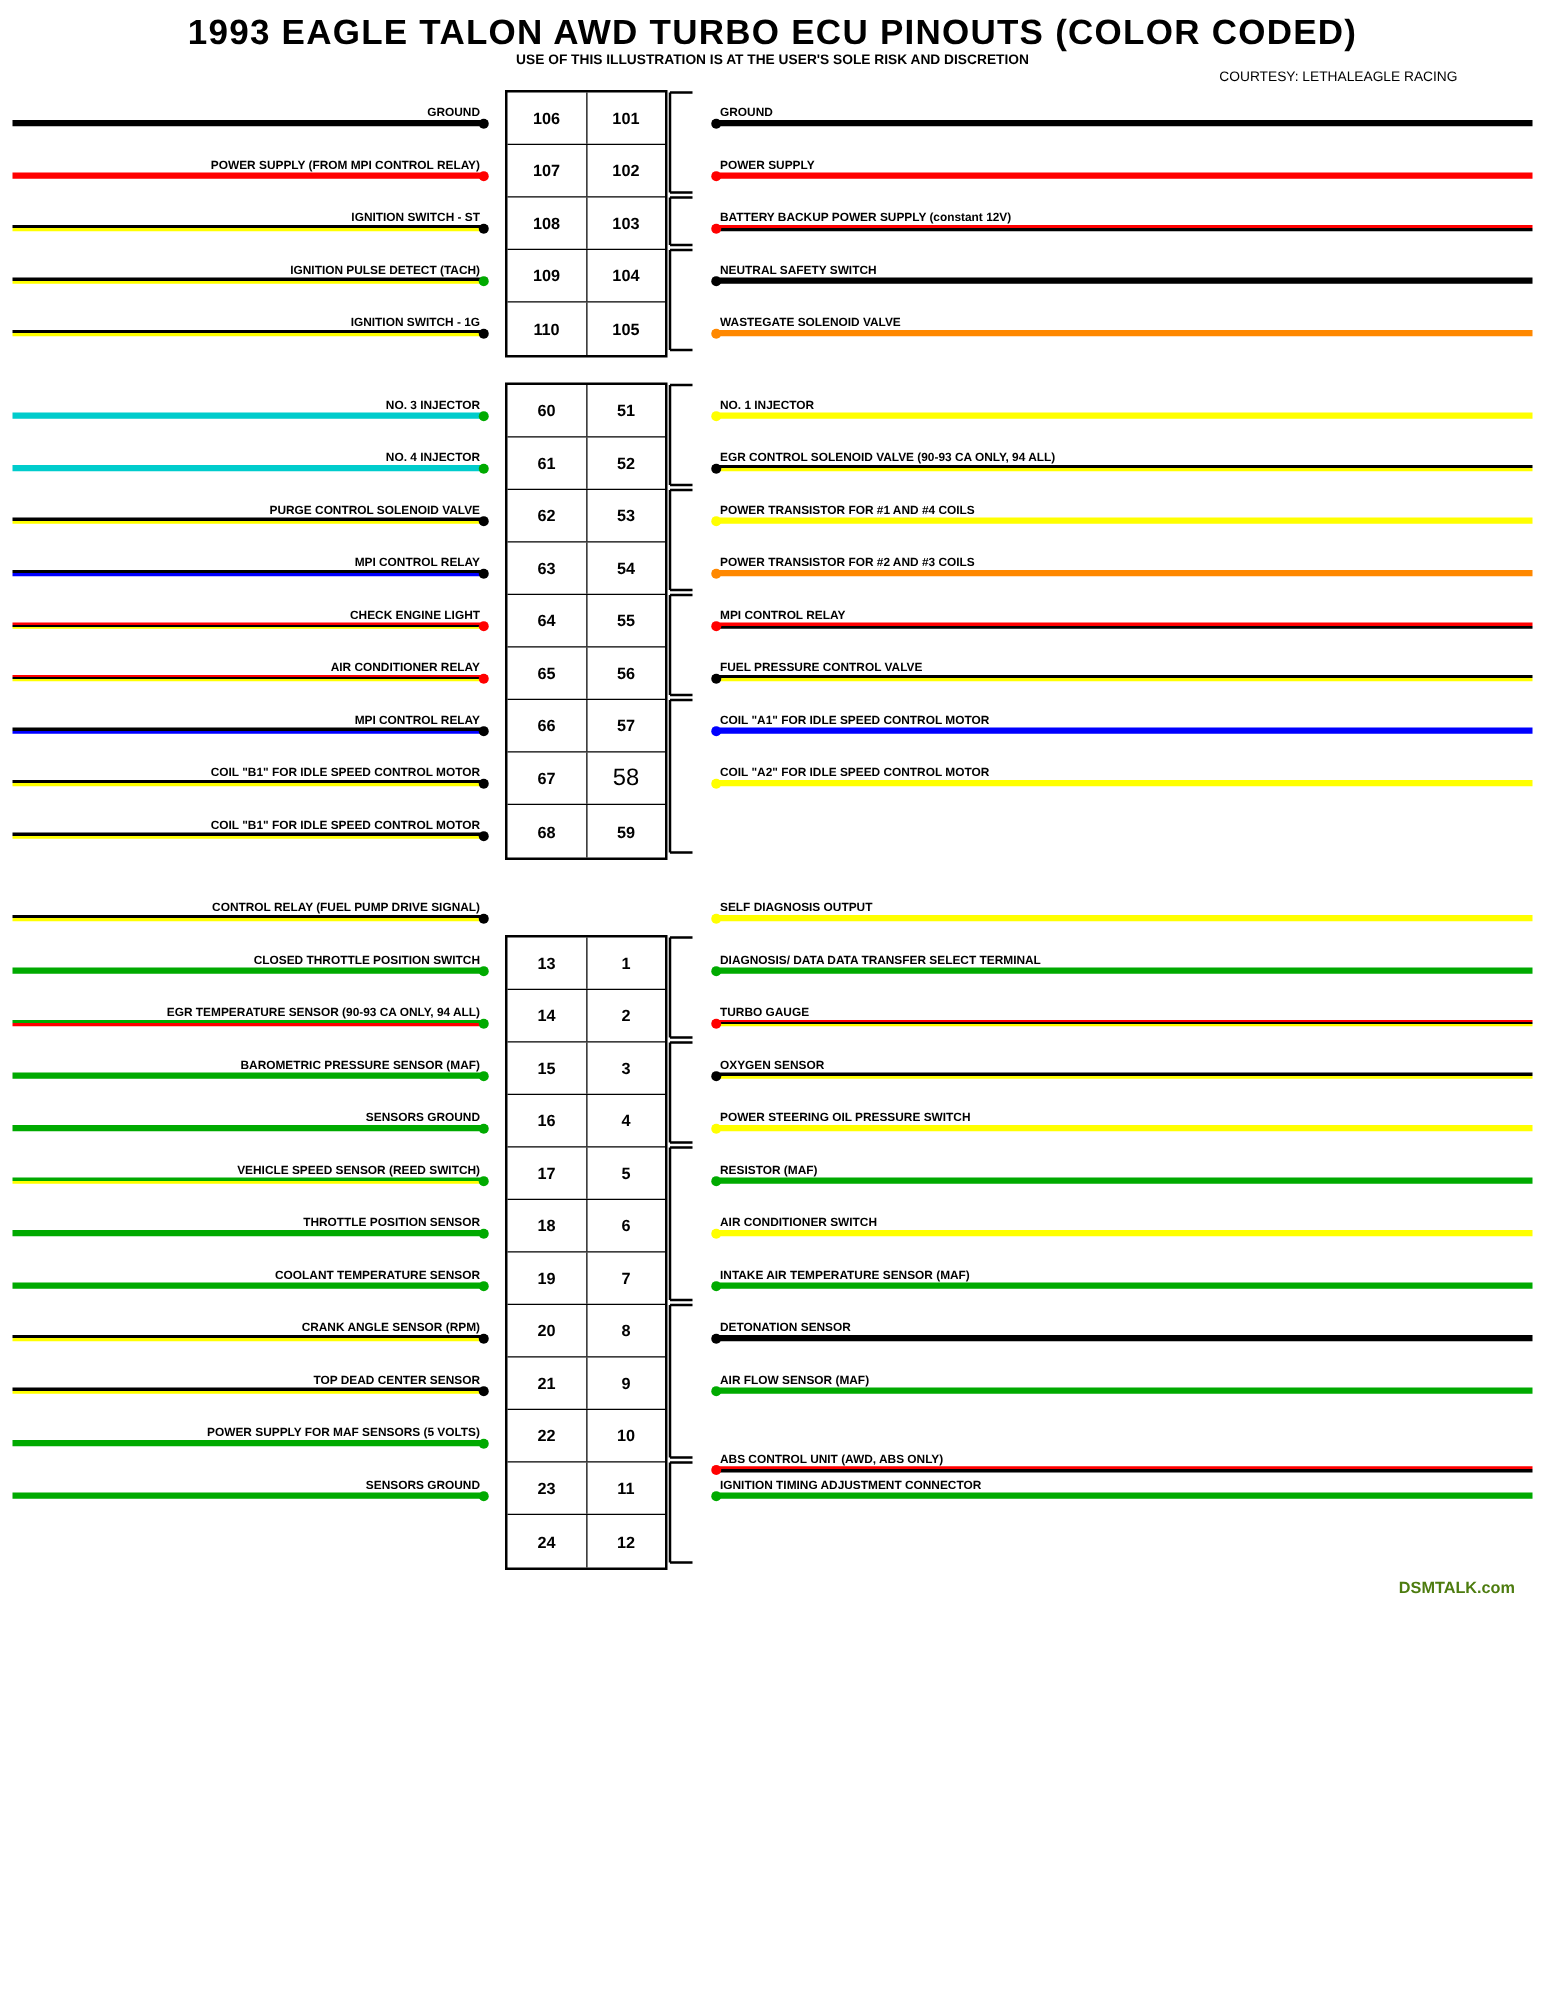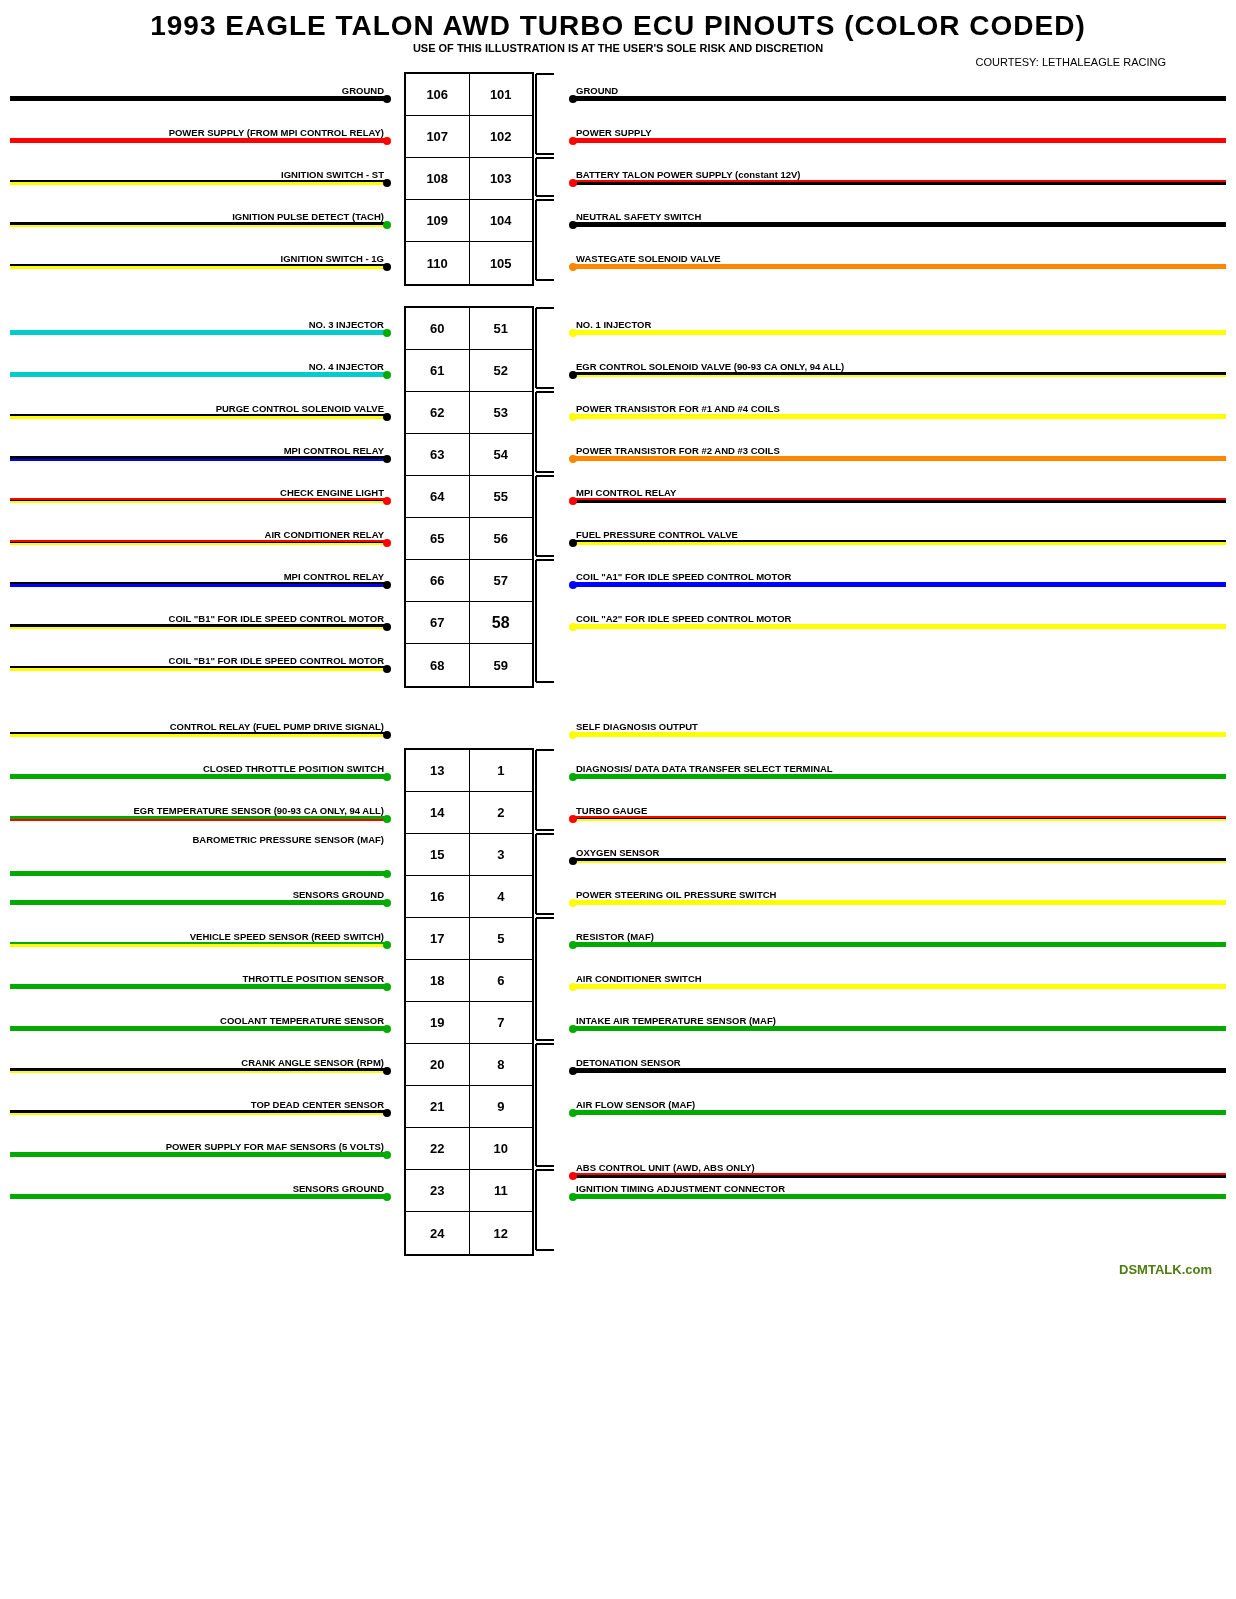--- a/index.html
+++ b/index.html
@@ -161,21 +161,21 @@
             </div>
           </div>
           <div class="wire-row" style="height: 42px;">
             <div class="lbl" style="text-align: left; padding-left: 6px;">POWER SUPPLY</div>
             <div style="position: relative; width: 100%;">
               <div style="height:5px;background:#ff0000;width:100%;"></div>
               <div style="width: 8px; height: 8px; border-radius: 50%; background: rgb(255, 0, 0); position: absolute; left: -1px; top: -1px;"></div>
             </div>
           </div>
           <div class="wire-row" style="height: 42px;">
-            <div class="lbl" style="text-align: left; padding-left: 6px;">BATTERY TALON POWER SUPPLY (constant 12V)</div>
+            <div class="lbl" style="text-align: left; padding-left: 6px;">BATTERY BACKUP POWER SUPPLY (constant 12V)</div>
             <div style="position: relative; width: 100%;">
               <div style="height:5px;background:linear-gradient(to bottom,#ff0000 0%, #ff0000 50%, #000000 50%, #000000 100%);width:100%;"></div>
               <div style="width: 8px; height: 8px; border-radius: 50%; background: rgb(255, 0, 0); position: absolute; left: -1px; top: -1px;"></div>
             </div>
           </div>
           <div class="wire-row" style="height: 42px;">
             <div class="lbl" style="text-align: left; padding-left: 6px;">NEUTRAL SAFETY SWITCH</div>
             <div style="position: relative; width: 100%;">
               <div style="height:5px;background:#000000;width:100%;"></div>
               <div style="width: 8px; height: 8px; border-radius: 50%; background: rgb(0, 0, 0); position: absolute; left: -1px; top: -1px;"></div>
@@ -282,21 +282,21 @@
             <div style="display: flex; height: 42px; border-bottom: 1.5px solid rgb(0, 0, 0);">
               <div style="flex: 1 1 0%; display: flex; align-items: center; justify-content: center; font-size: 13px; font-weight: bold; border-right: 1.5px solid rgb(0, 0, 0);">65</div>
               <div style="flex: 1 1 0%; display: flex; align-items: center; justify-content: center; font-size: 13px; font-weight: bold;">56</div>
             </div>
             <div style="display: flex; height: 42px; border-bottom: 1.5px solid rgb(0, 0, 0);">
               <div style="flex: 1 1 0%; display: flex; align-items: center; justify-content: center; font-size: 13px; font-weight: bold; border-right: 1.5px solid rgb(0, 0, 0);">66</div>
               <div style="flex: 1 1 0%; display: flex; align-items: center; justify-content: center; font-size: 13px; font-weight: bold;">57</div>
             </div>
             <div style="display: flex; height: 42px; border-bottom: 1.5px solid rgb(0, 0, 0);">
               <div style="flex: 1 1 0%; display: flex; align-items: center; justify-content: center; font-size: 13px; font-weight: bold; border-right: 1.5px solid rgb(0, 0, 0);">67</div>
-              <div style="flex: 1 1 0%; display: flex; align-items: center; justify-content: center; font-size: 16px; font-weight: bold;">58</div>
+              <div style="flex: 1 1 0%; display: flex; align-items: center; justify-content: center; font-size: 19px; font-weight: normal;">58</div>
             </div>
             <div style="display: flex; height: 42px; border-bottom: none;">
               <div style="flex: 1 1 0%; display: flex; align-items: center; justify-content: center; font-size: 13px; font-weight: bold; border-right: 1.5px solid rgb(0, 0, 0);">68</div>
               <div style="flex: 1 1 0%; display: flex; align-items: center; justify-content: center; font-size: 13px; font-weight: bold;">59</div>
             </div>
           </div>
           <div style="position: relative; display: flex; align-items: flex-start;">
             <svg width="22" height="378" xmlns="http://www.w3.org/2000/svg">
               <line x1="2" y1="2" x2="2" y2="82" stroke="#000" stroke-width="2"></line>
               <line x1="2" y1="2" x2="20" y2="2" stroke="#000" stroke-width="2"></line>
@@ -389,21 +389,21 @@
               <div style="width: 8px; height: 8px; border-radius: 50%; background: rgb(0, 170, 0); position: absolute; right: -1px; top: -1px;"></div>
             </div>
           </div>
           <div class="wire-row" style="height: 42px;">
             <div class="lbl" style="text-align: right; padding-right: 6px;">EGR TEMPERATURE SENSOR (90-93 CA ONLY, 94 ALL)</div>
             <div style="position: relative; width: 100%;">
               <div style="height:5px;background:linear-gradient(to bottom,#00aa00 0%, #00aa00 50%, #ff0000 50%, #ff0000 100%);width:100%;"></div>
               <div style="width: 8px; height: 8px; border-radius: 50%; background: rgb(0, 170, 0); position: absolute; right: -1px; top: -1px;"></div>
             </div>
           </div>
-          <div class="wire-row" style="height: 42px; justify-content: space-between;">
+          <div class="wire-row" style="height: 42px;">
             <div class="lbl" style="text-align: right; padding-right: 6px;">BAROMETRIC PRESSURE SENSOR (MAF)</div>
             <div style="position: relative; width: 100%;">
               <div style="height:5px;background:#00aa00;width:100%;"></div>
               <div style="width: 8px; height: 8px; border-radius: 50%; background: rgb(0, 170, 0); position: absolute; right: -1px; top: -1px;"></div>
             </div>
           </div>
           <div class="wire-row" style="height: 42px;">
             <div class="lbl" style="text-align: right; padding-right: 6px;">SENSORS GROUND</div>
             <div style="position: relative; width: 100%;">
               <div style="height:5px;background:#00aa00;width:100%;"></div>

